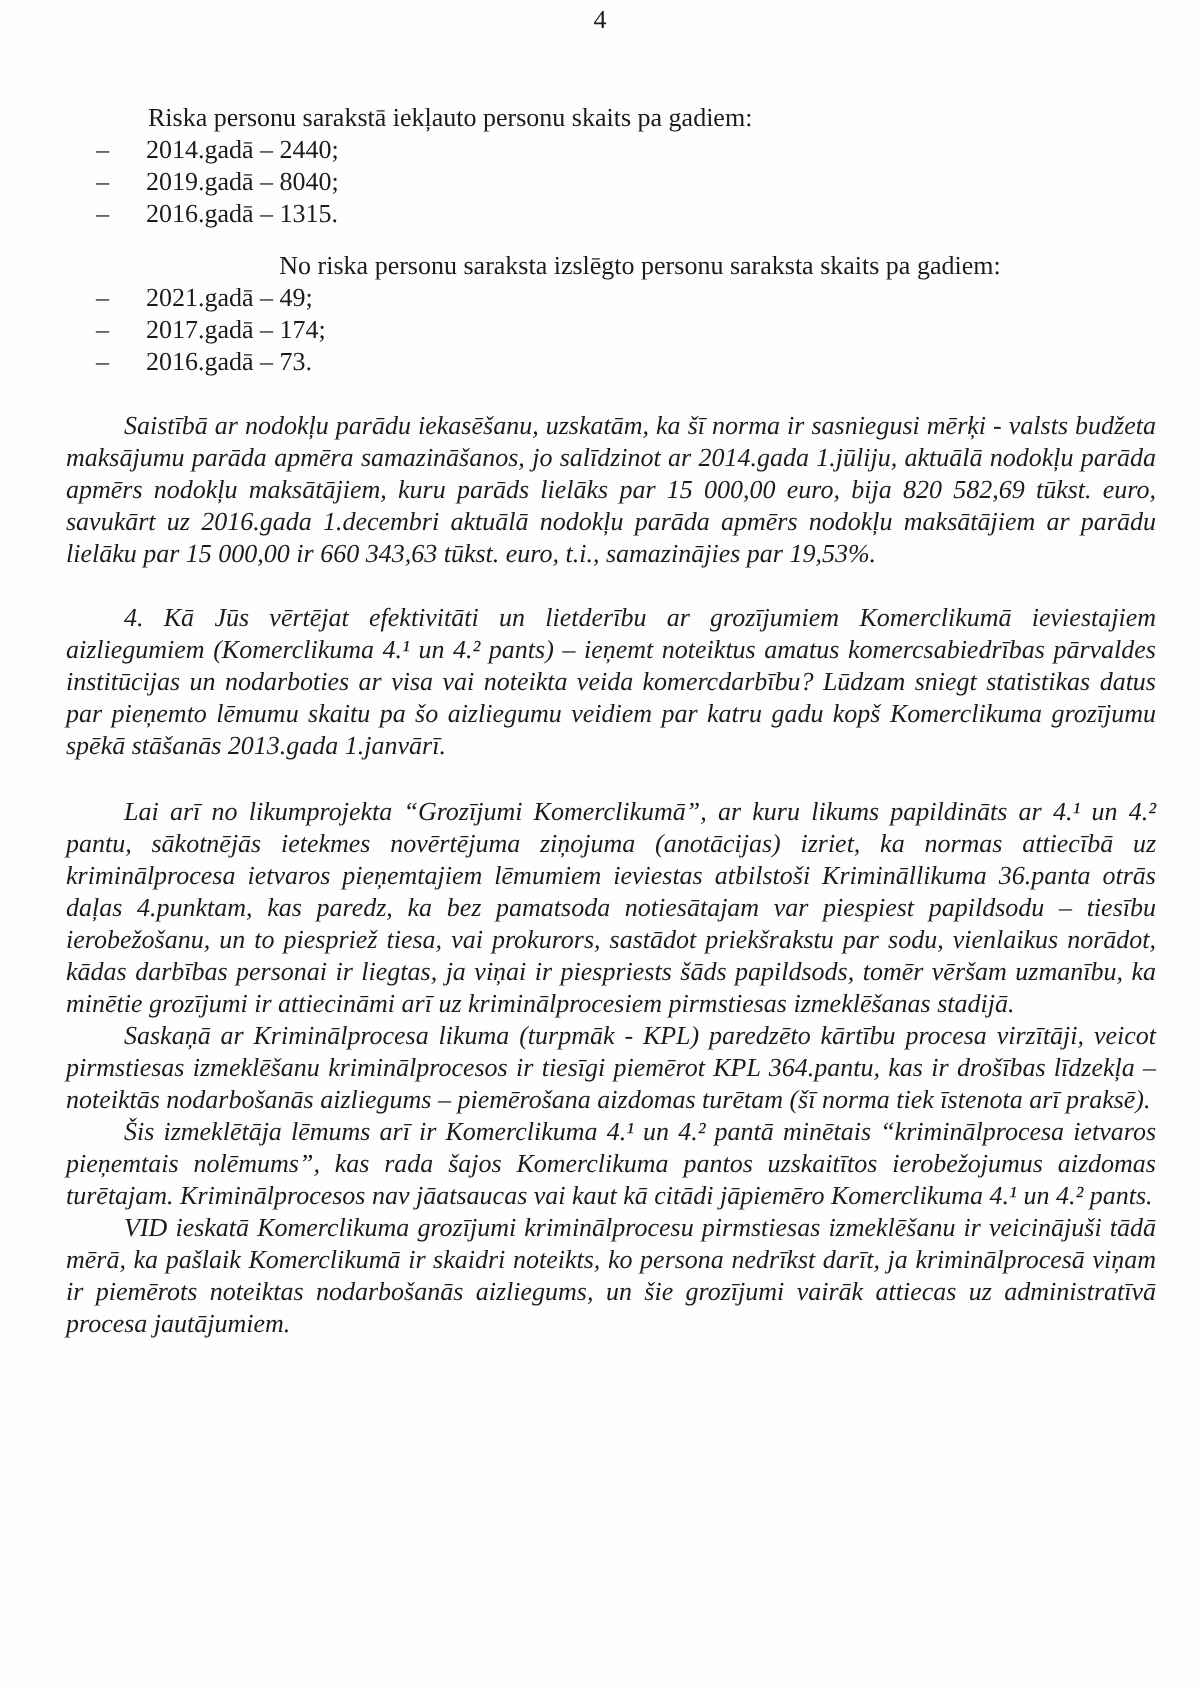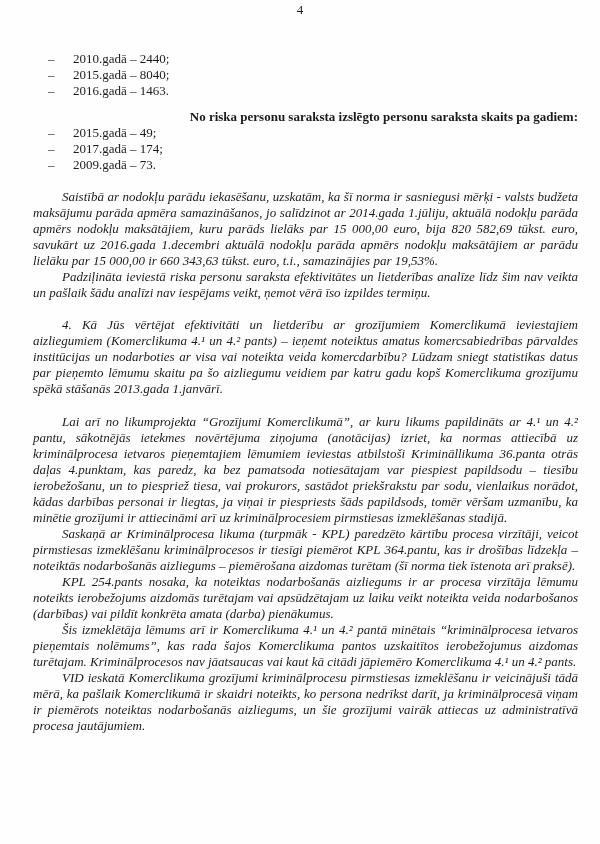--- a/index.html
+++ b/index.html
@@ -27,83 +27,82 @@
   .content {
     position: absolute;
     top: 51px;
     left: 33px;
     right: 22px;
     font-size: 13px;
     line-height: 16px;
     text-align: justify;
   }
   .list-intro-deep { text-indent: 41px; text-align: left; }
-  .list-intro { text-indent: 29px; text-align: right; font-weight: bold; }
+  .list-intro { text-indent: 29px; text-align: center; }
   .list-row { display: flex; text-align: left; }
   .list-bullet { flex: 0 0 40px; padding-left: 15px; box-sizing: border-box; }
   .list-text { flex: 1; }
   .para { text-indent: 29px; margin: 0; font-style: italic; }
   .italic { font-style: italic; }
   .gap-sm { height: 10px; }
   .gap-md { height: 16px; }
   .gap-lg { height: 17px; }
 </style>
 </head>
 <body>
 
 <div class="page">
 
   <div class="pageno">4</div>
 
   <div class="content">
 
     <div>
+      <div class="list-intro-deep">Riska personu sarakstā iekļauto personu skaits pa gadiem:</div>
       <div class="list-row">
         <span class="list-bullet">–</span>
-        <span class="list-text">2010.gadā – 2440;</span>
+        <span class="list-text">2014.gadā – 2440;</span>
       </div>
       <div class="list-row">
         <span class="list-bullet">–</span>
-        <span class="list-text">2015.gadā – 8040;</span>
+        <span class="list-text">2019.gadā – 8040;</span>
       </div>
       <div class="list-row">
         <span class="list-bullet">–</span>
-        <span class="list-text">2016.gadā – 1463.</span>
+        <span class="list-text">2016.gadā – 1315.</span>
       </div>
     </div>
 
     <div class="gap-sm"></div>
 
     <div>
       <div class="list-intro">No riska personu saraksta izslēgto personu saraksta skaits pa gadiem:</div>
       <div class="list-row">
         <span class="list-bullet">–</span>
-        <span class="list-text">2015.gadā – 49;</span>
+        <span class="list-text">2021.gadā – 49;</span>
       </div>
       <div class="list-row">
         <span class="list-bullet">–</span>
         <span class="list-text">2017.gadā – 174;</span>
       </div>
       <div class="list-row">
         <span class="list-bullet">–</span>
-        <span class="list-text">2009.gadā – 73.</span>
+        <span class="list-text">2016.gadā – 73.</span>
       </div>
     </div>
 
     <div class="gap-md"></div>
 
     <p class="para">Saistībā ar nodokļu parādu iekasēšanu, uzskatām, ka šī norma ir sasniegusi mērķi - valsts budžeta maksājumu parāda apmēra samazināšanos, jo salīdzinot ar 2014.gada 1.jūliju, aktuālā nodokļu parāda apmērs nodokļu maksātājiem, kuru parāds lielāks par 15 000,00 euro, bija 820 582,69 tūkst. euro, savukārt uz 2016.gada 1.decembri aktuālā nodokļu parāda apmērs nodokļu maksātājiem ar parādu lielāku par 15 000,00 ir 660 343,63 tūkst. euro, t.i., samazinājies par 19,53%.</p>
-    <p class="para">Padziļināta ieviestā riska personu saraksta efektivitātes un lietderības analīze līdz šim nav veikta un pašlaik šādu analīzi nav iespējams veikt, ņemot vērā īso izpildes termiņu.</p>
 
     <div class="gap-md"></div>
 
     <p class="para italic">4. Kā Jūs vērtējat efektivitāti un lietderību ar grozījumiem Komerclikumā ieviestajiem aizliegumiem (Komerclikuma 4.¹ un 4.² pants) – ieņemt noteiktus amatus komercsabiedrības pārvaldes institūcijas un nodarboties ar visa vai noteikta veida komercdarbību? Lūdzam sniegt statistikas datus par pieņemto lēmumu skaitu pa šo aizliegumu veidiem par katru gadu kopš Komerclikuma grozījumu spēkā stāšanās 2013.gada 1.janvārī.</p>
 
     <div class="gap-lg"></div>
 
     <p class="para">Lai arī no likumprojekta “Grozījumi Komerclikumā”, ar kuru likums papildināts ar 4.¹ un 4.² pantu, sākotnējās ietekmes novērtējuma ziņojuma (anotācijas) izriet, ka normas attiecībā uz kriminālprocesa ietvaros pieņemtajiem lēmumiem ieviestas atbilstoši Krimināllikuma 36.panta otrās daļas 4.punktam, kas paredz, ka bez pamatsoda notiesātajam var piespiest papildsodu – tiesību ierobežošanu, un to piespriež tiesa, vai prokurors, sastādot priekšrakstu par sodu, vienlaikus norādot, kādas darbības personai ir liegtas, ja viņai ir piespriests šāds papildsods, tomēr vēršam uzmanību, ka minētie grozījumi ir attiecināmi arī uz kriminālprocesiem pirmstiesas izmeklēšanas stadijā.</p>
     <p class="para">Saskaņā ar Kriminālprocesa likuma (turpmāk - KPL) paredzēto kārtību procesa virzītāji, veicot pirmstiesas izmeklēšanu kriminālprocesos ir tiesīgi piemērot KPL 364.pantu, kas ir drošības līdzekļa – noteiktās nodarbošanās aizliegums – piemērošana aizdomas turētam (šī norma tiek īstenota arī praksē).</p>
-    <p class="para">KPL 254.pants nosaka, ka noteiktas nodarbošanās aizliegums ir ar procesa virzītāja lēmumu noteikts ierobežojums aizdomās turētajam vai apsūdzētajam uz laiku veikt noteikta veida nodarbošanos (darbības) vai pildīt konkrēta amata (darba) pienākumus.</p>
     <p class="para">Šis izmeklētāja lēmums arī ir Komerclikuma 4.¹ un 4.² pantā minētais “kriminālprocesa ietvaros pieņemtais nolēmums”, kas rada šajos Komerclikuma pantos uzskaitītos ierobežojumus aizdomas turētajam. Kriminālprocesos nav jāatsaucas vai kaut kā citādi jāpiemēro Komerclikuma 4.¹ un 4.² pants.</p>
     <p class="para">VID ieskatā Komerclikuma grozījumi kriminālprocesu pirmstiesas izmeklēšanu ir veicinājuši tādā mērā, ka pašlaik Komerclikumā ir skaidri noteikts, ko persona nedrīkst darīt, ja kriminālprocesā viņam ir piemērots noteiktas nodarbošanās aizliegums, un šie grozījumi vairāk attiecas uz administratīvā procesa jautājumiem.</p>
 
   </div>
 </div>
 
 </body></html>

